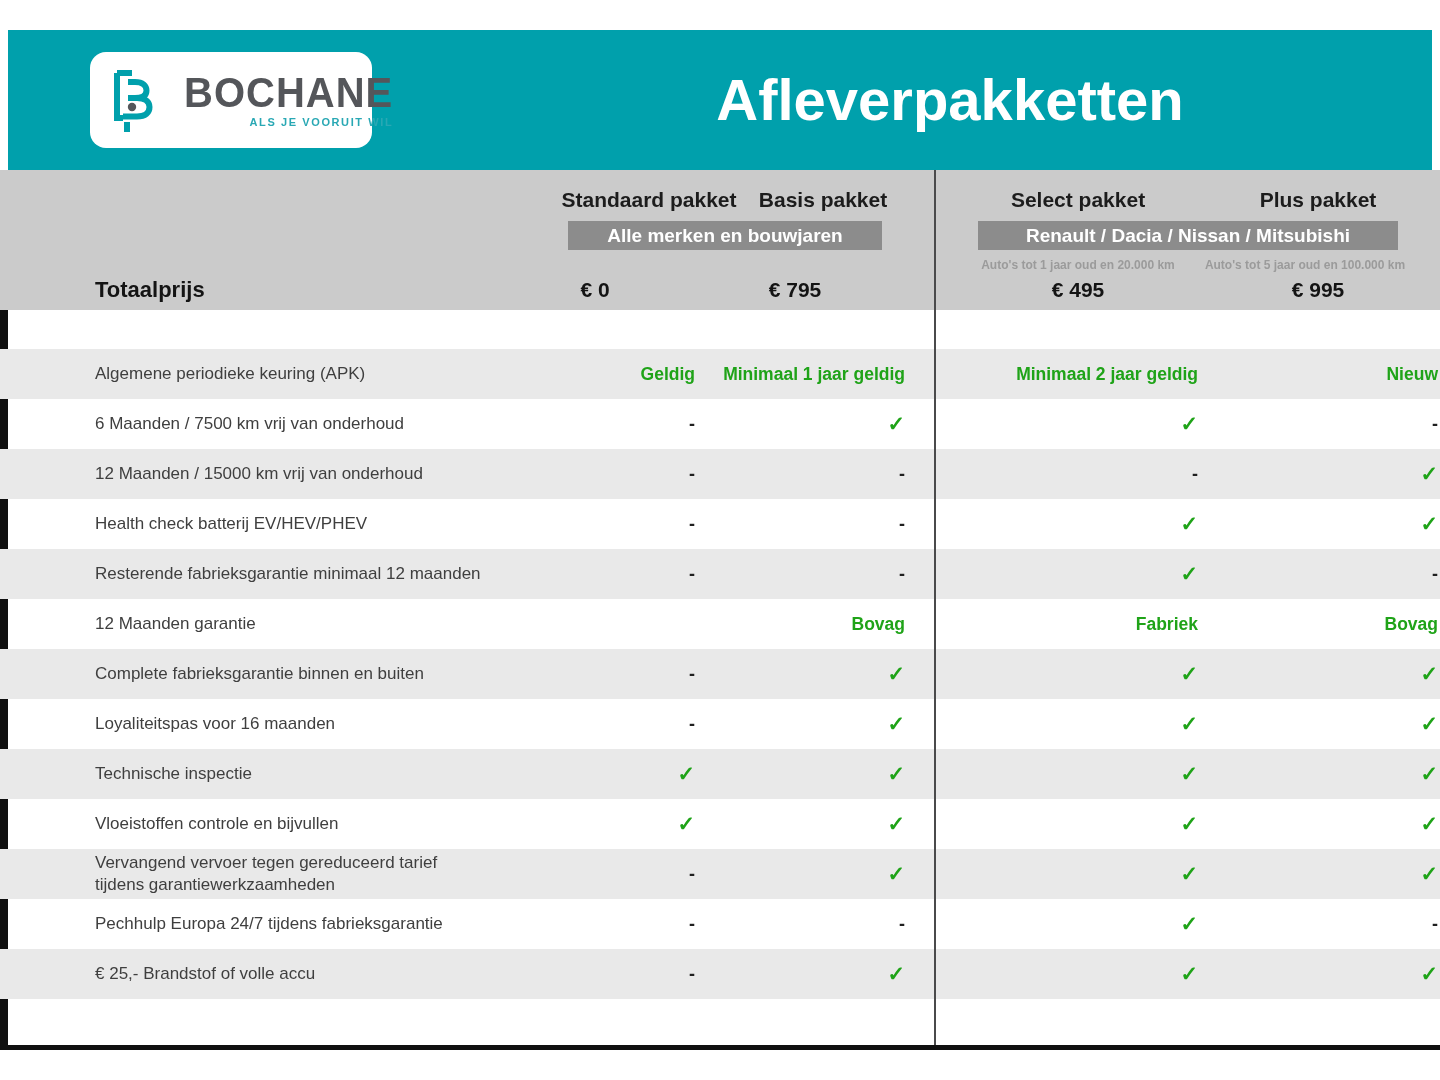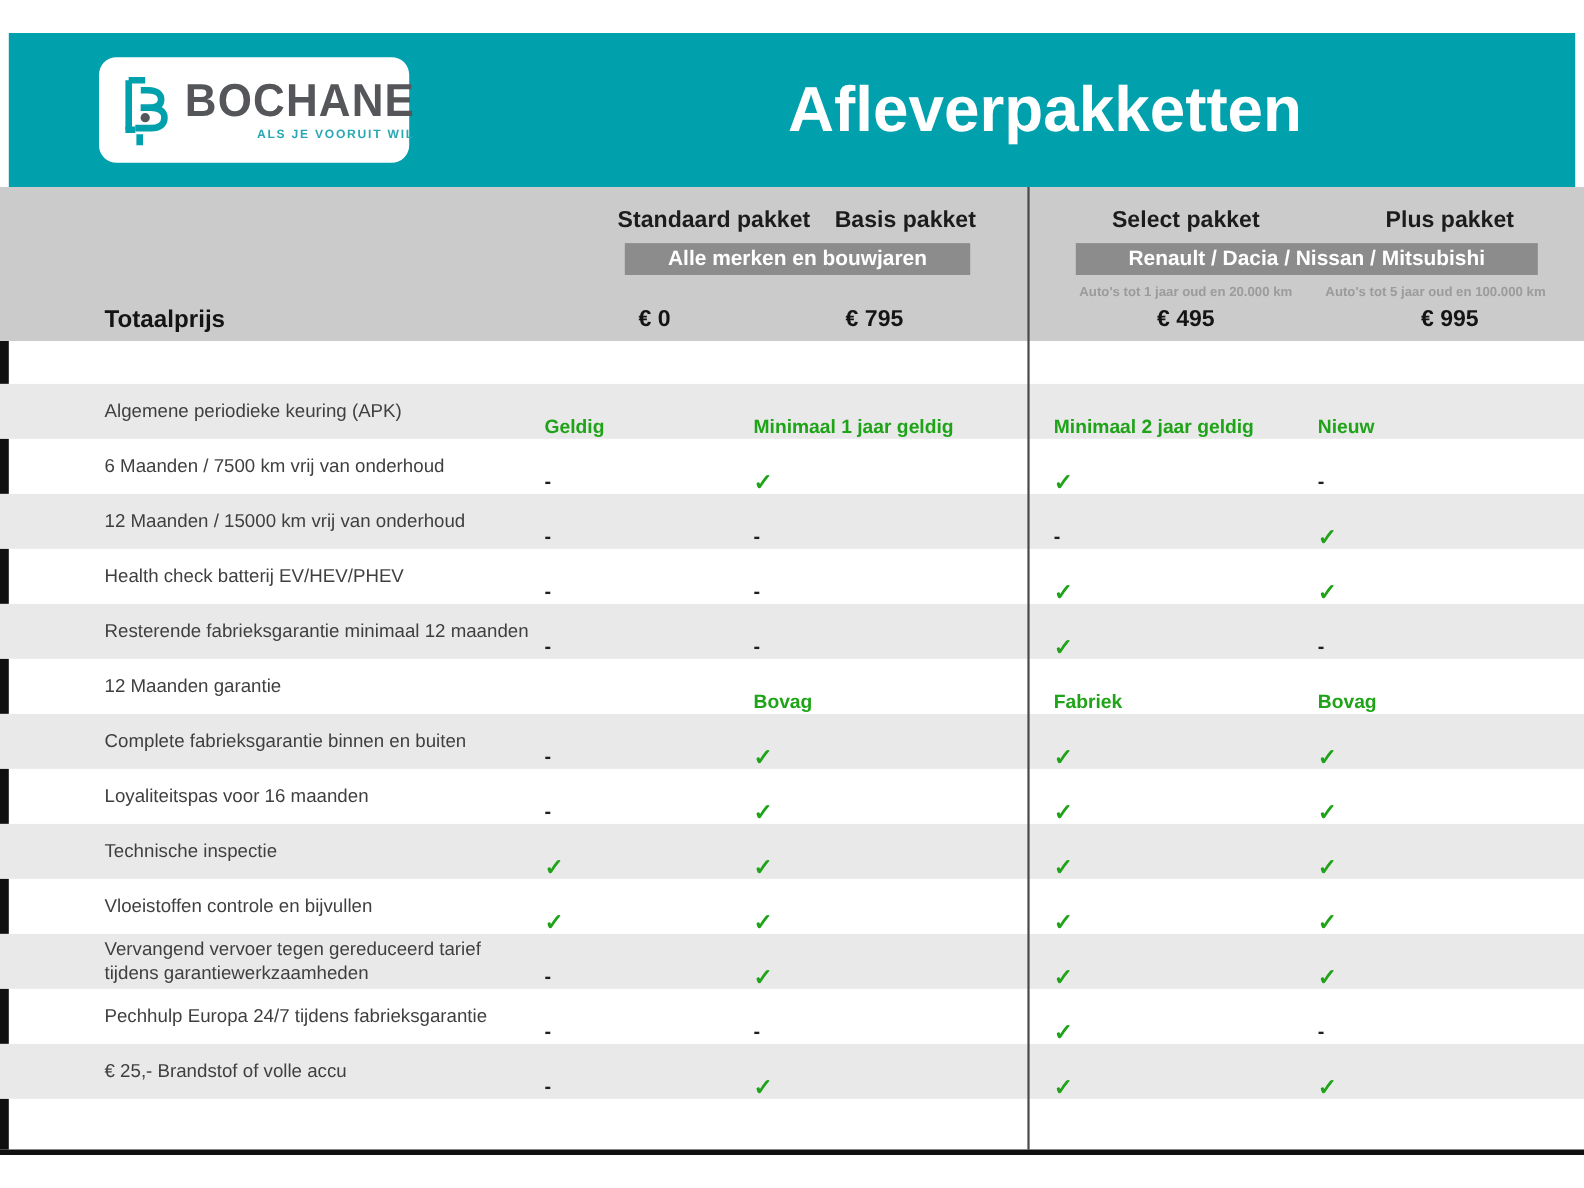--- a/index.html
+++ b/index.html
@@ -4,21 +4,21 @@
 <style>
   html,body{margin:0;padding:0;background:#ffffff;}
   .canvas{
     position:relative;width:1440px;height:1080px;background:#ffffff;
     font-family:"Liberation Sans",sans-serif;overflow:hidden;
   }
   
   .teal-band{position:absolute;left:8px;right:8px;top:30px;height:140px;background:#00A0AC;}
   .logo-card{
     position:absolute;left:82px;top:22px;width:282px;height:96px;background:#ffffff;
-    border-radius:16px;display:flex;align-items:center;padding:0 16px;box-sizing:border-box;
+    border-radius:16px;display:flex;align-items:center;padding:0 16px;box-sizing:border-box;gap:16px;
   }
   .logo-mark{flex:0 0 auto;margin-right:10px;}
   .logo-text-wrap{display:flex;flex-direction:column;align-items:flex-end;}
   .logo-name{font-size:40px;font-weight:bold;color:#54565A;letter-spacing:1px;line-height:1;transform:scaleY(1.05);}
   .logo-tagline{font-size:11px;font-weight:bold;color:#29A8B4;letter-spacing:1.6px;margin-top:4px;}
   .page-title{
     position:absolute;left:592px;width:700px;top:24px;height:92px;line-height:92px;
     font-size:58px;font-weight:bold;color:#ffffff;text-align:center;white-space:nowrap;
   }
   
@@ -53,21 +53,21 @@
   .row.bottom-strip{height:46px;background:#ffffff;}
   .row.gray{height:50px;background:#E9E9E9;}
   .row.white{height:50px;background:#ffffff;}
   .row.white::before,.row.spacer::before,.row.bottom-strip::before{
     content:'';position:absolute;left:0;top:0;width:8px;height:100%;background:#101010;
   }
   .row-label{
     position:absolute;left:95px;top:0;height:100%;width:430px;display:flex;align-items:center;
     font-size:17px;color:#3F3F3F;white-space:pre-line;line-height:1.3;
   }
-  .cell{position:absolute;top:14px;height:100%;display:flex;align-items:center;justify-content:flex-start;}
+  .cell{position:absolute;top:0;height:100%;display:flex;align-items:center;justify-content:flex-end;}
   .check{color:#1FA318;font-size:21px;font-weight:600;}
   .dash{color:#1f1f1f;font-size:18px;font-weight:bold;}
   .green-text{color:#1FA318;font-size:17.5px;font-weight:bold;white-space:nowrap;}
   
   .divider-v{position:absolute;left:934px;top:170px;width:2px;height:875px;background:#4A4A4B;}
   .bottom-line{position:absolute;left:0;top:1045px;width:1440px;height:5px;background:#101010;}
 </style>
 </head>
 <body>
 

